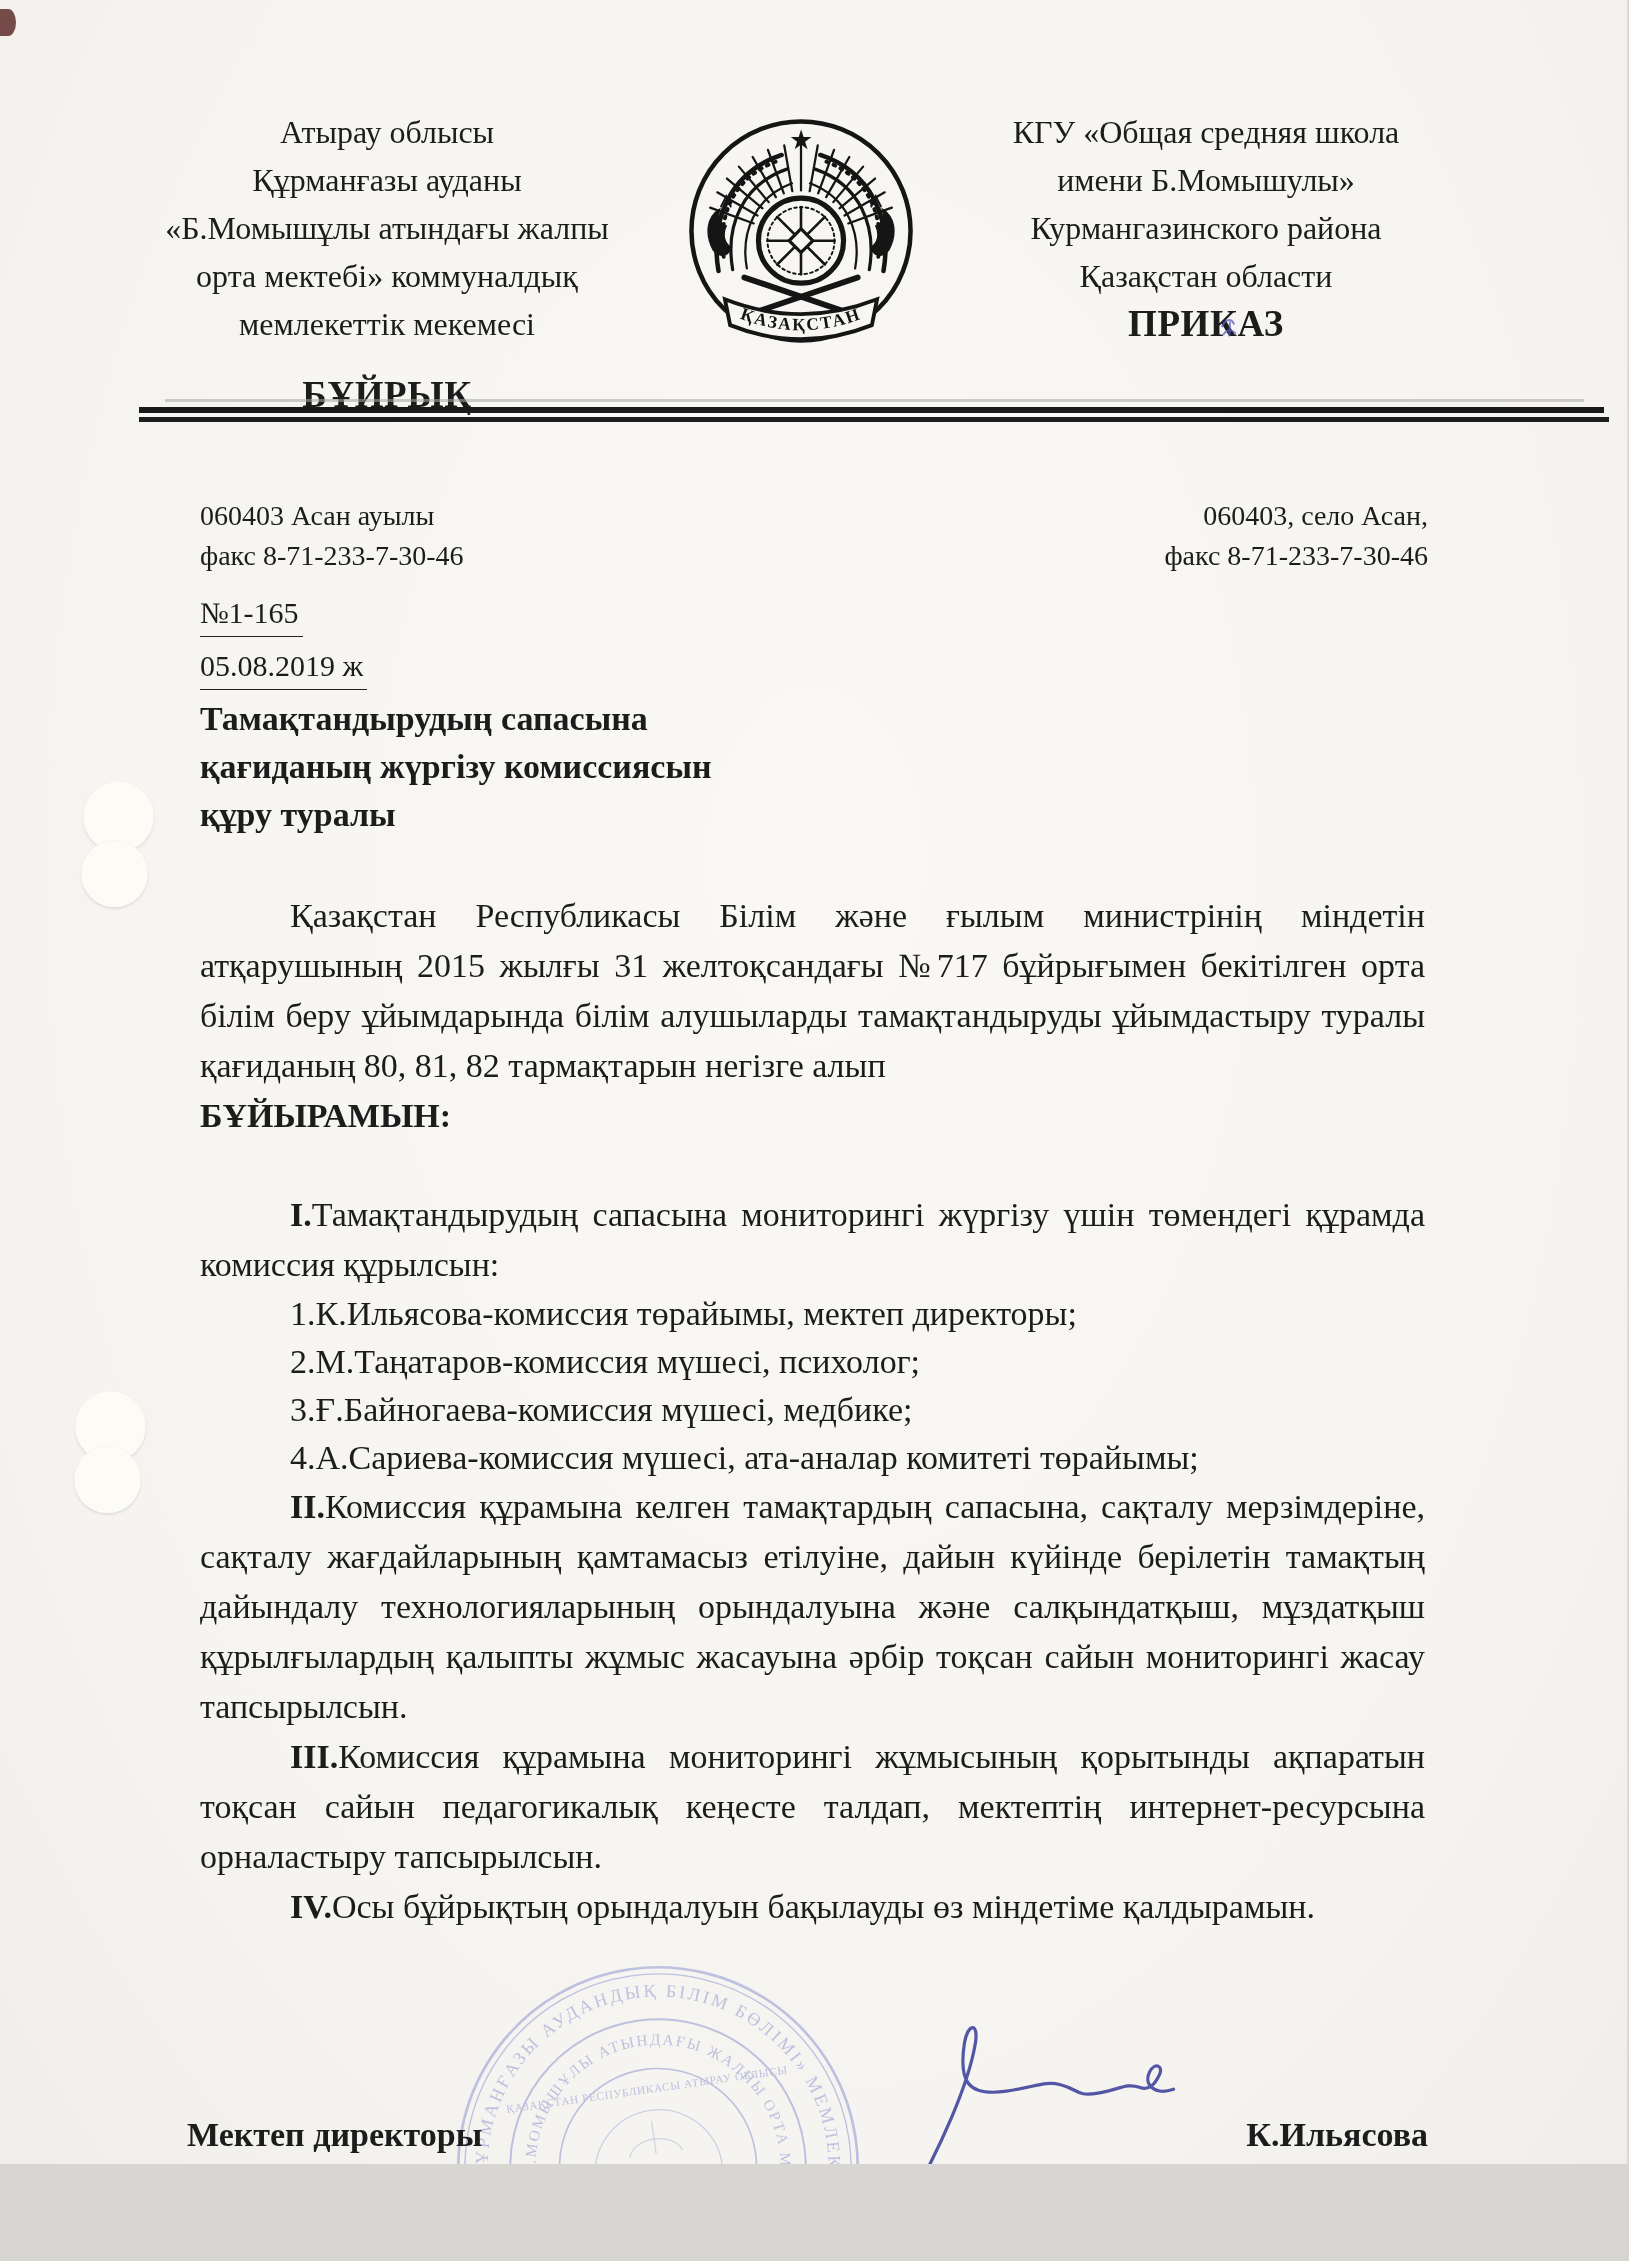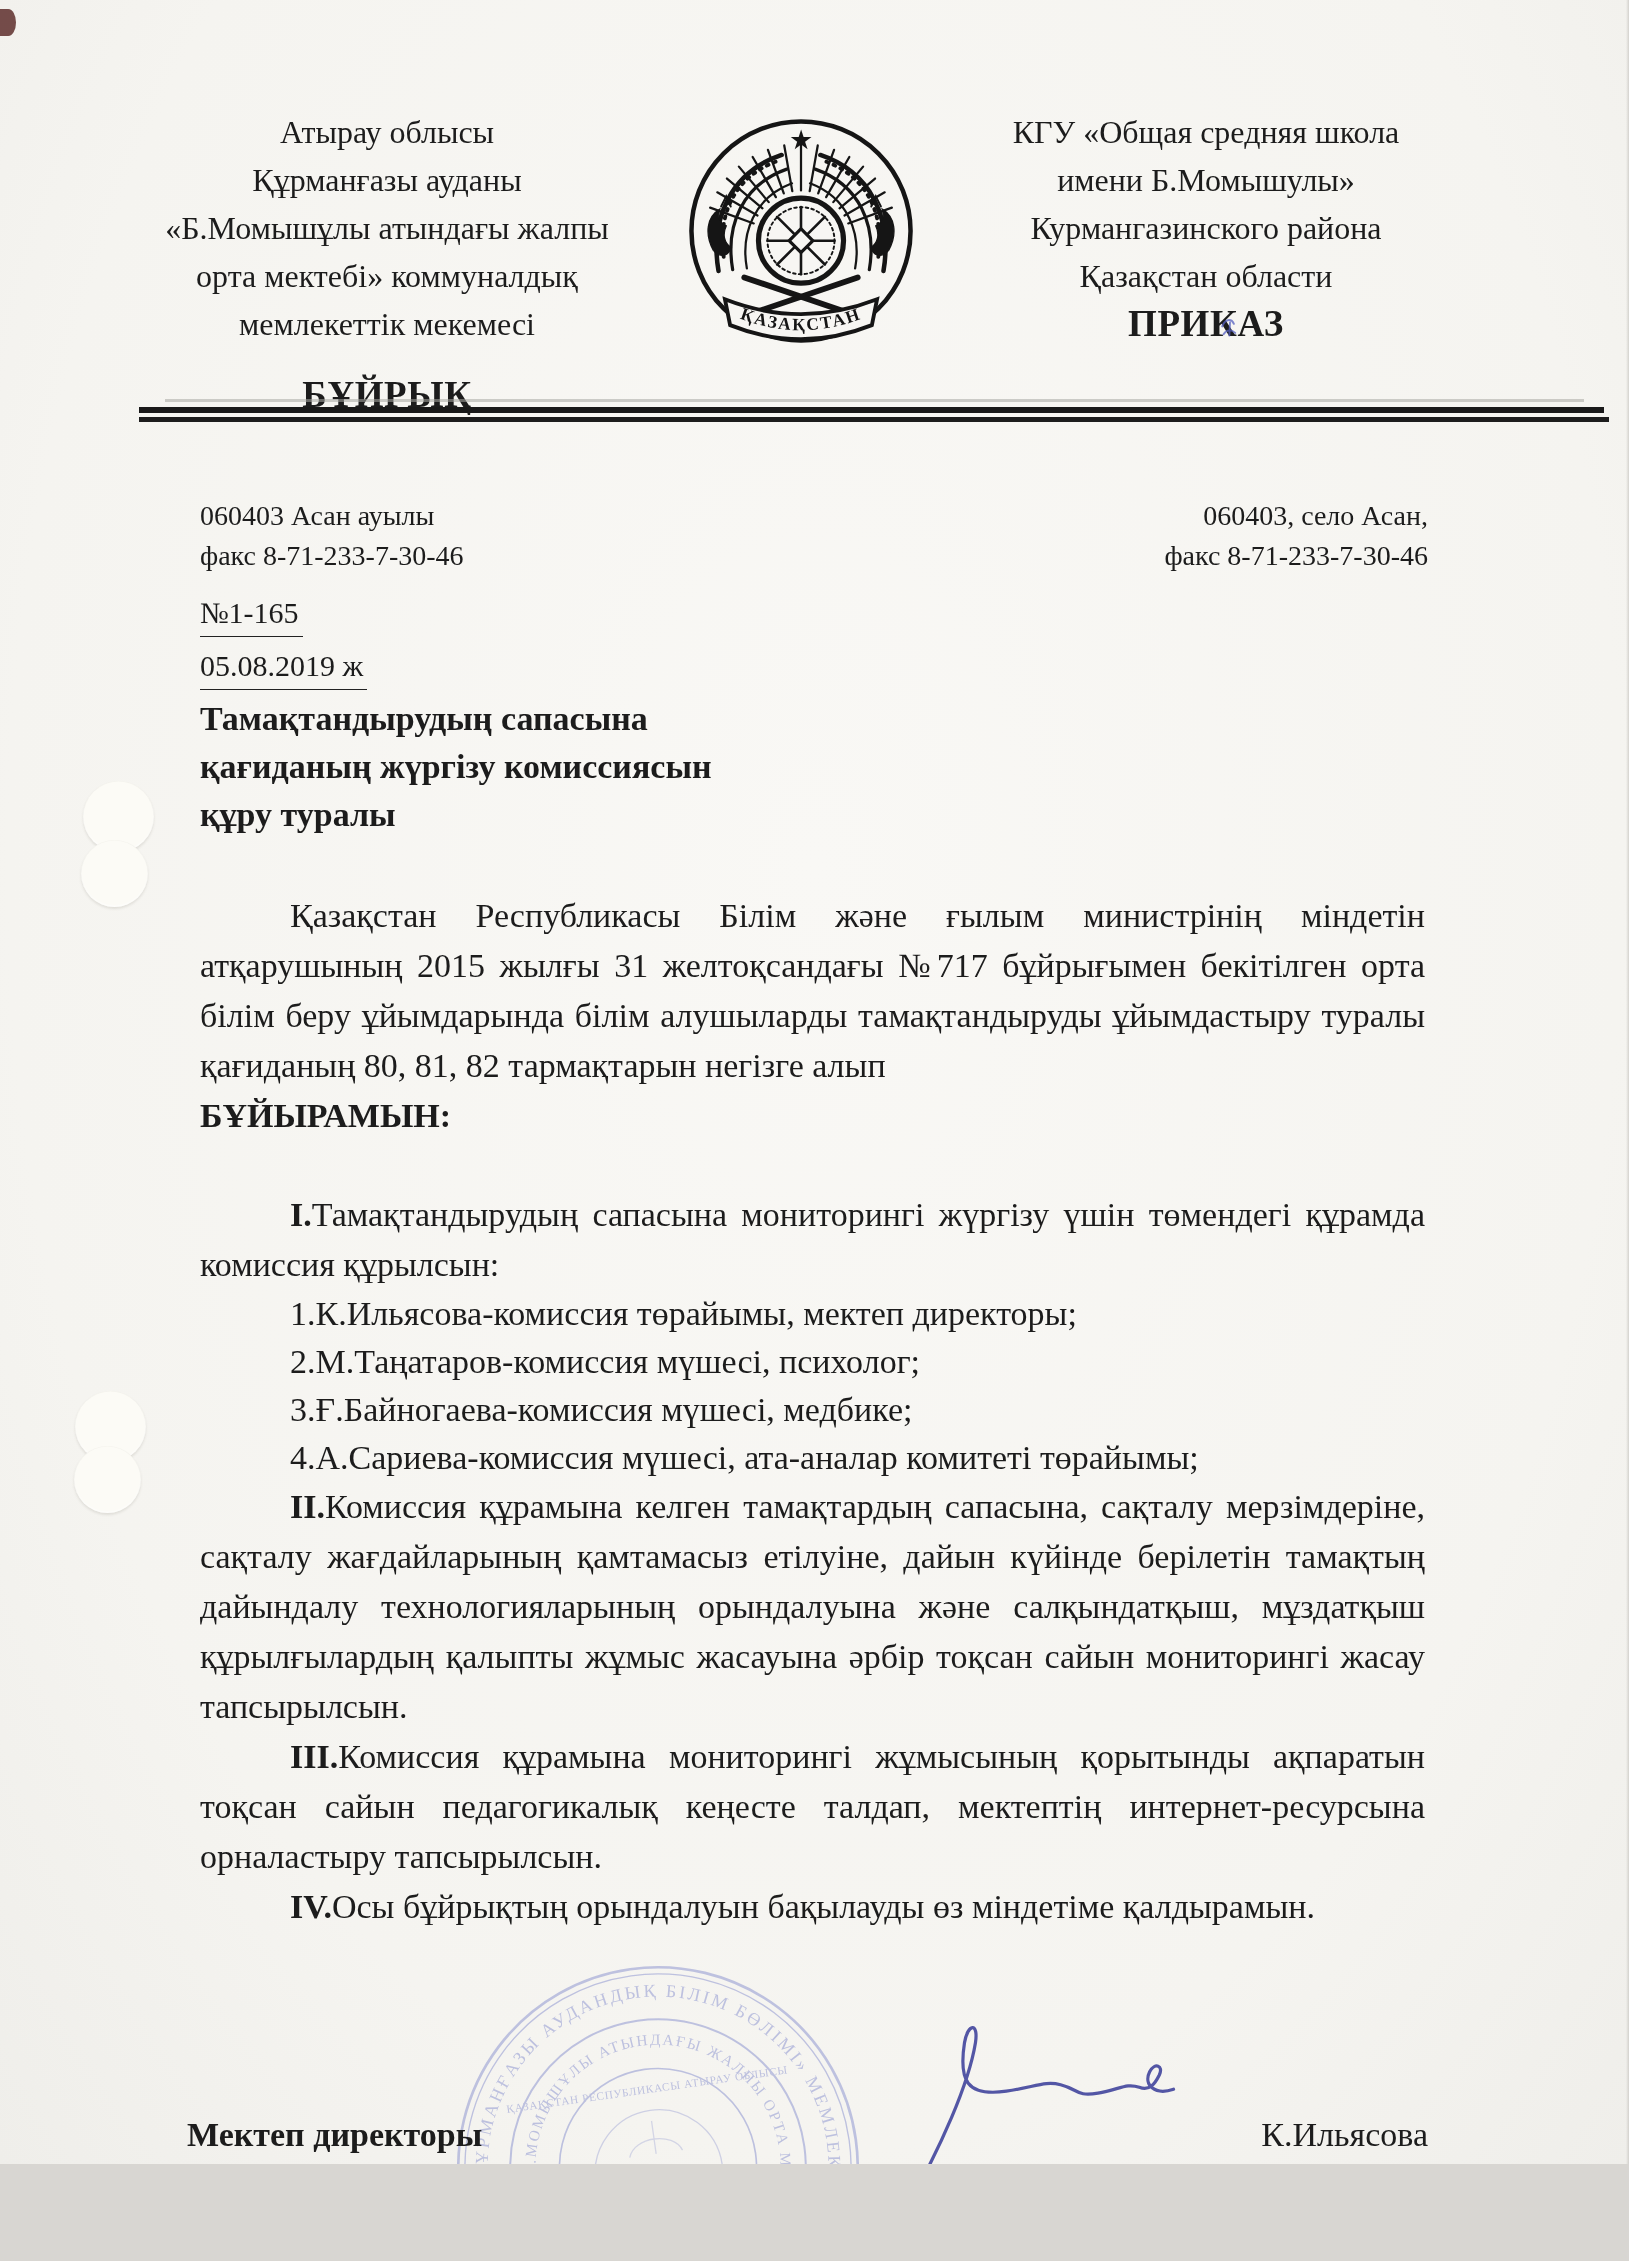--- a/index.html
+++ b/index.html
@@ -39,21 +39,21 @@
   .body{left:200px;top:891px;width:1225px;font-size:34px;line-height:50px;text-align:justify;}
   .body p{margin:0;}
   .para.indent{text-indent:90px;}
   .resolve{font-weight:bold;text-align:left;}
   .item-first{margin-top:49px !important;}
   .members{line-height:48px;text-align:left;}
   .member{padding-left:90px;}
   .num{font-weight:bold;}
   
   .sig-title{left:187px;top:2116px;font-size:34px;font-weight:bold;text-align:center;}
-  .sig-name{right:202px;top:2116px;font-size:34px;font-weight:normal;}
+  .sig-name{right:202px;top:2116px;font-size:34px;font-weight:bold;}
   .stamp{left:445px;top:1954px;width:426px;height:426px;transform:rotate(-8deg);}
   .signature{left:809px;top:1986px;width:400px;height:271px;}
   .blue-mark{left:1217px;top:316px;width:26px;height:26px;}
   
   .punch{position:absolute;border-radius:50%;background:#fcfbf6;
          box-shadow:0 1.9px 2.6px rgba(90,85,70,.14), inset 0 -1.3px 1.9px rgba(255,255,255,.8), inset 0 0 0 0.6px rgba(120,110,90,.05);}
   .speck{position:absolute;left:0;top:9px;width:15.5px;height:27px;background:#54221f;border-radius:0 70% 70% 0;opacity:.8;}
   .edge-shade{position:absolute;right:0;top:0;width:3.9px;height:2261px;background:linear-gradient(to left,#c9c7c2,rgba(201,199,194,0));}
 </style>
 </head>

